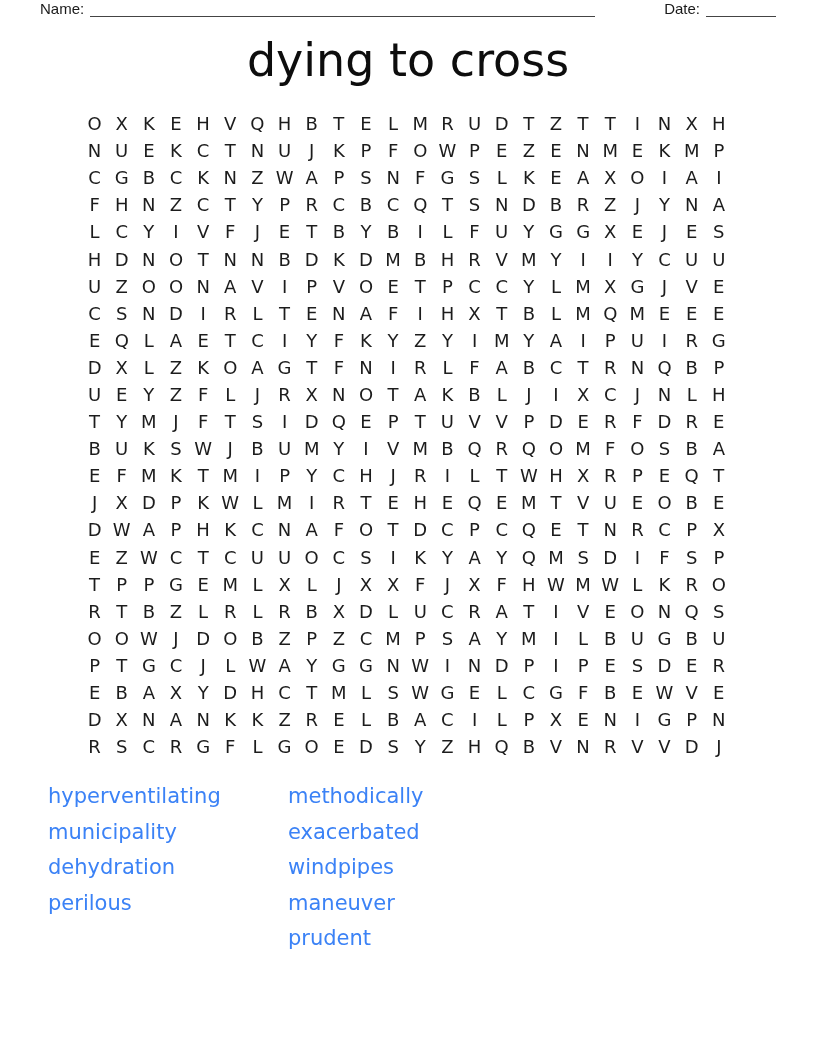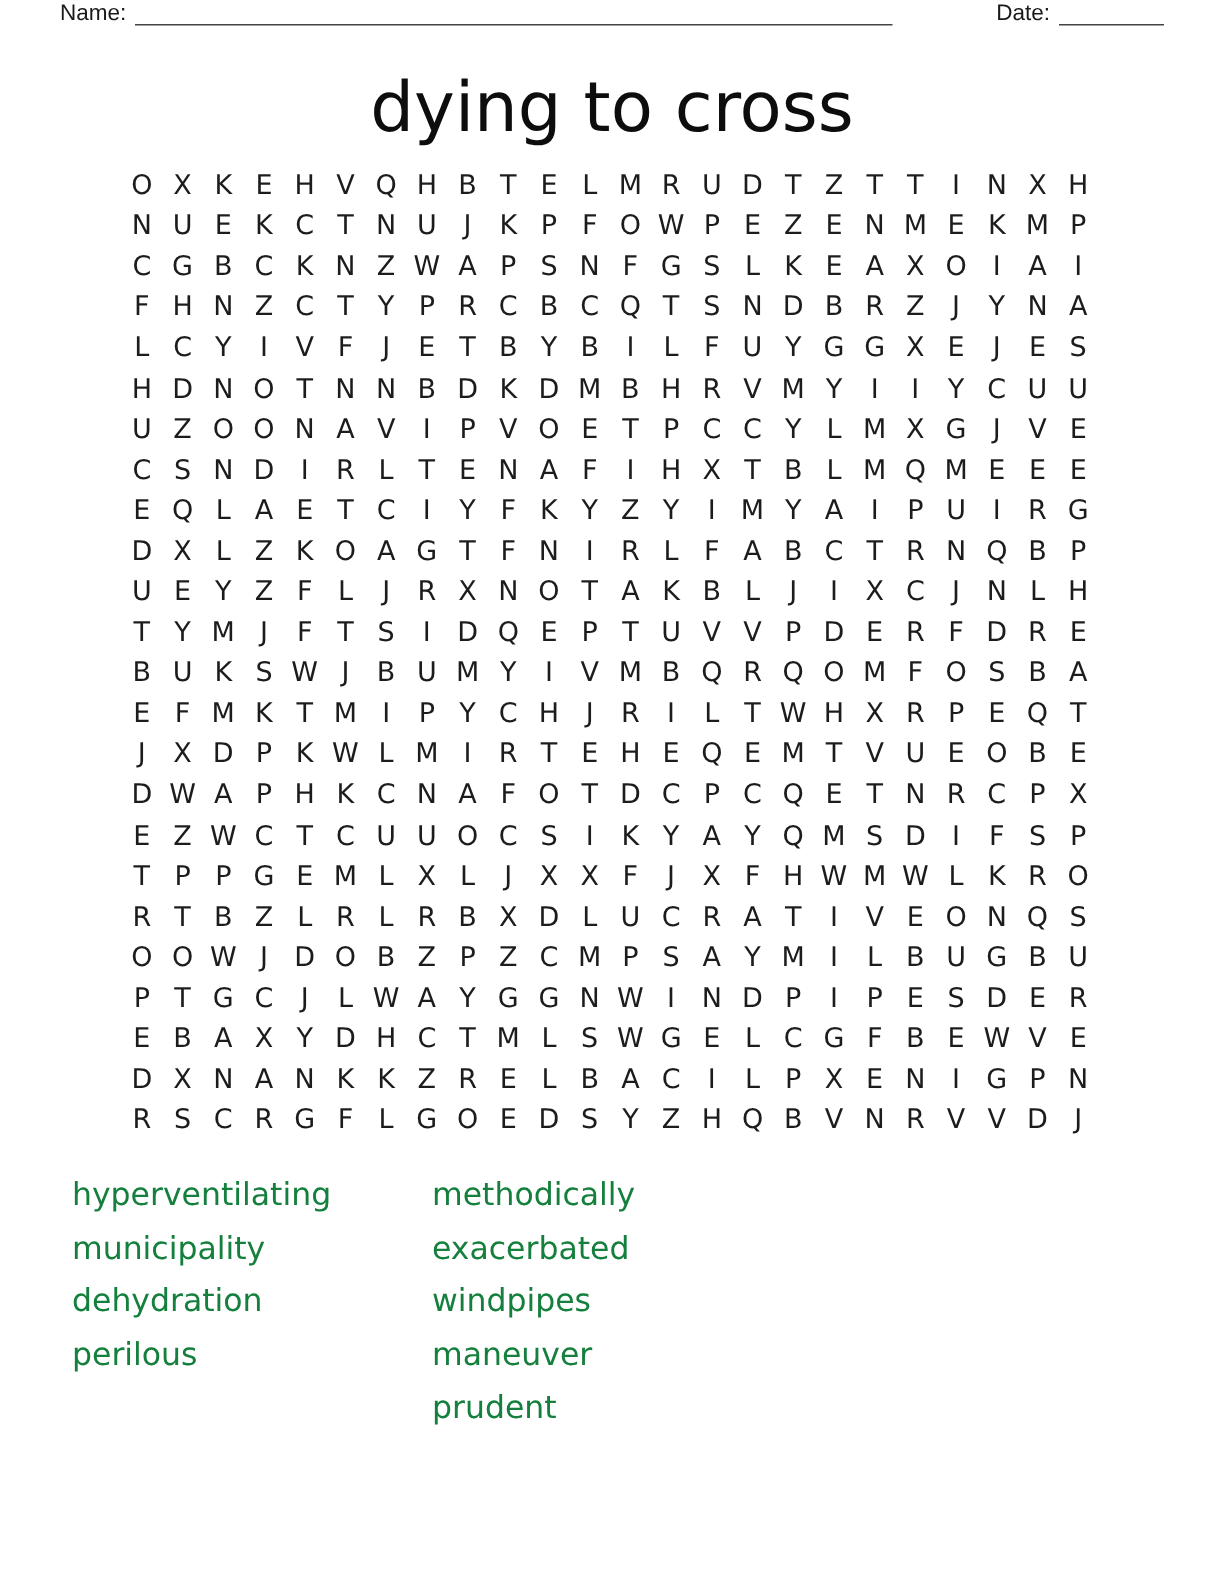--- a/index.html
+++ b/index.html
@@ -25,21 +25,21 @@
   .blank-line {
     border-bottom: 1.5px solid #444;
     height: 14px;
   }
   .name-line { flex: 0 0 505px; }
   .header .gap { flex: 1 1 auto; }
   .date-line { flex: 0 0 70px; }
 
   .title {
     position: absolute;
-    top: 44px; left: 0;
+    top: 33px; left: 0;
     width: 100%;
     text-align: center;
     font-size: 46px;
     font-weight: 400;
     color: #0d0d0d;
     letter-spacing: 0px;
   }
 
   .grid {
     position: absolute;
@@ -59,21 +59,21 @@
 
   .words {
     position: absolute;
     left: 48px; top: 779px;
     width: 740px;
     display: flex;
   }
   .word-col { width: 240px; flex: 0 0 240px; }
   .word {
     font-size: 21px;
-    color: #15803d;
+    color: #3b82f6;
     line-height: 35.6px;
     white-space: nowrap;
   }
 </style>
 </head>
 <body>
 
 <div class="header">
   <span class="label">Name:</span>
   <span class="blank-line name-line"></span>

